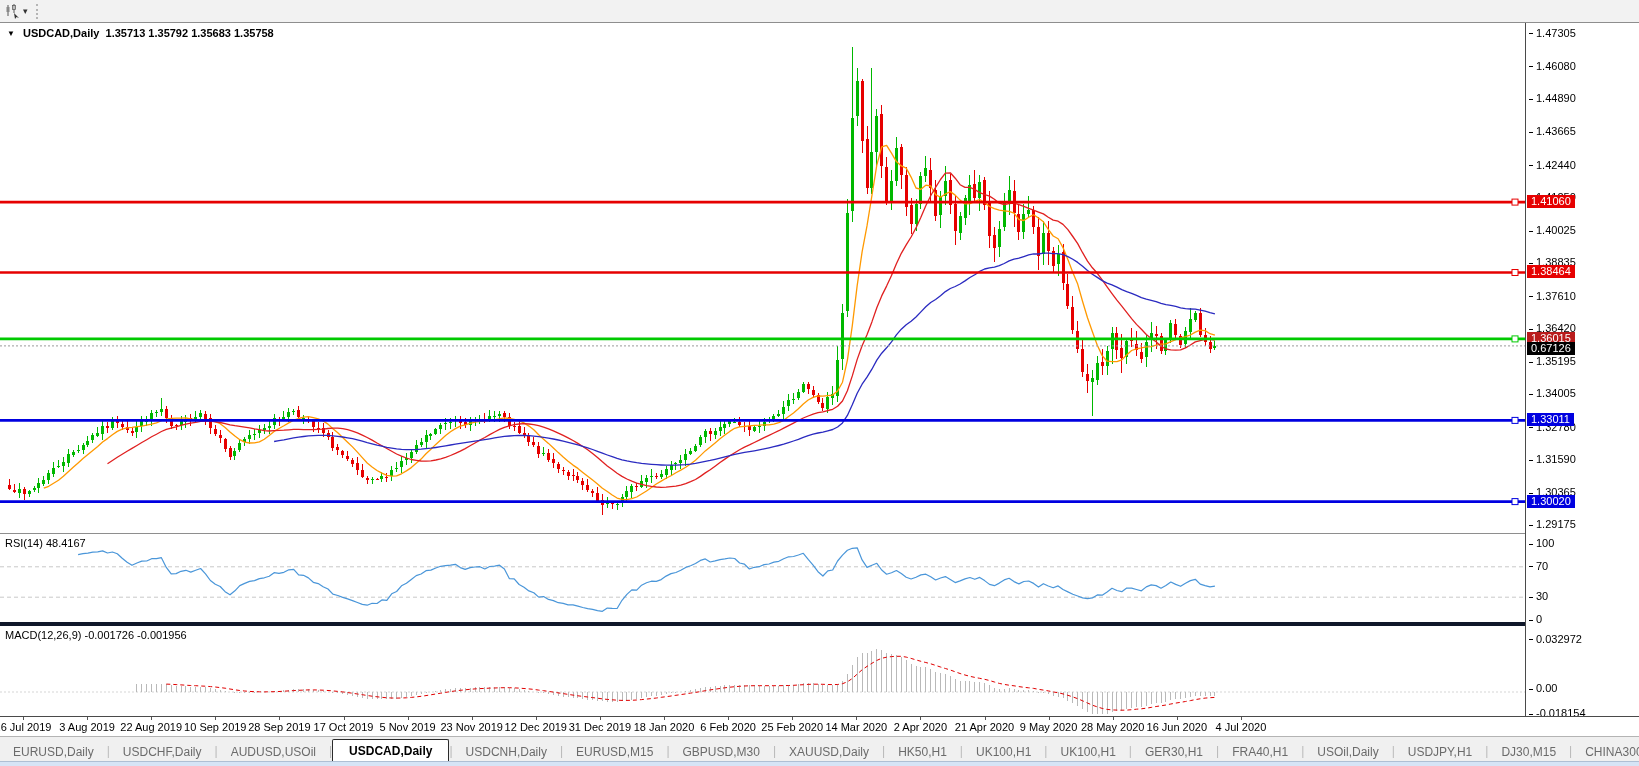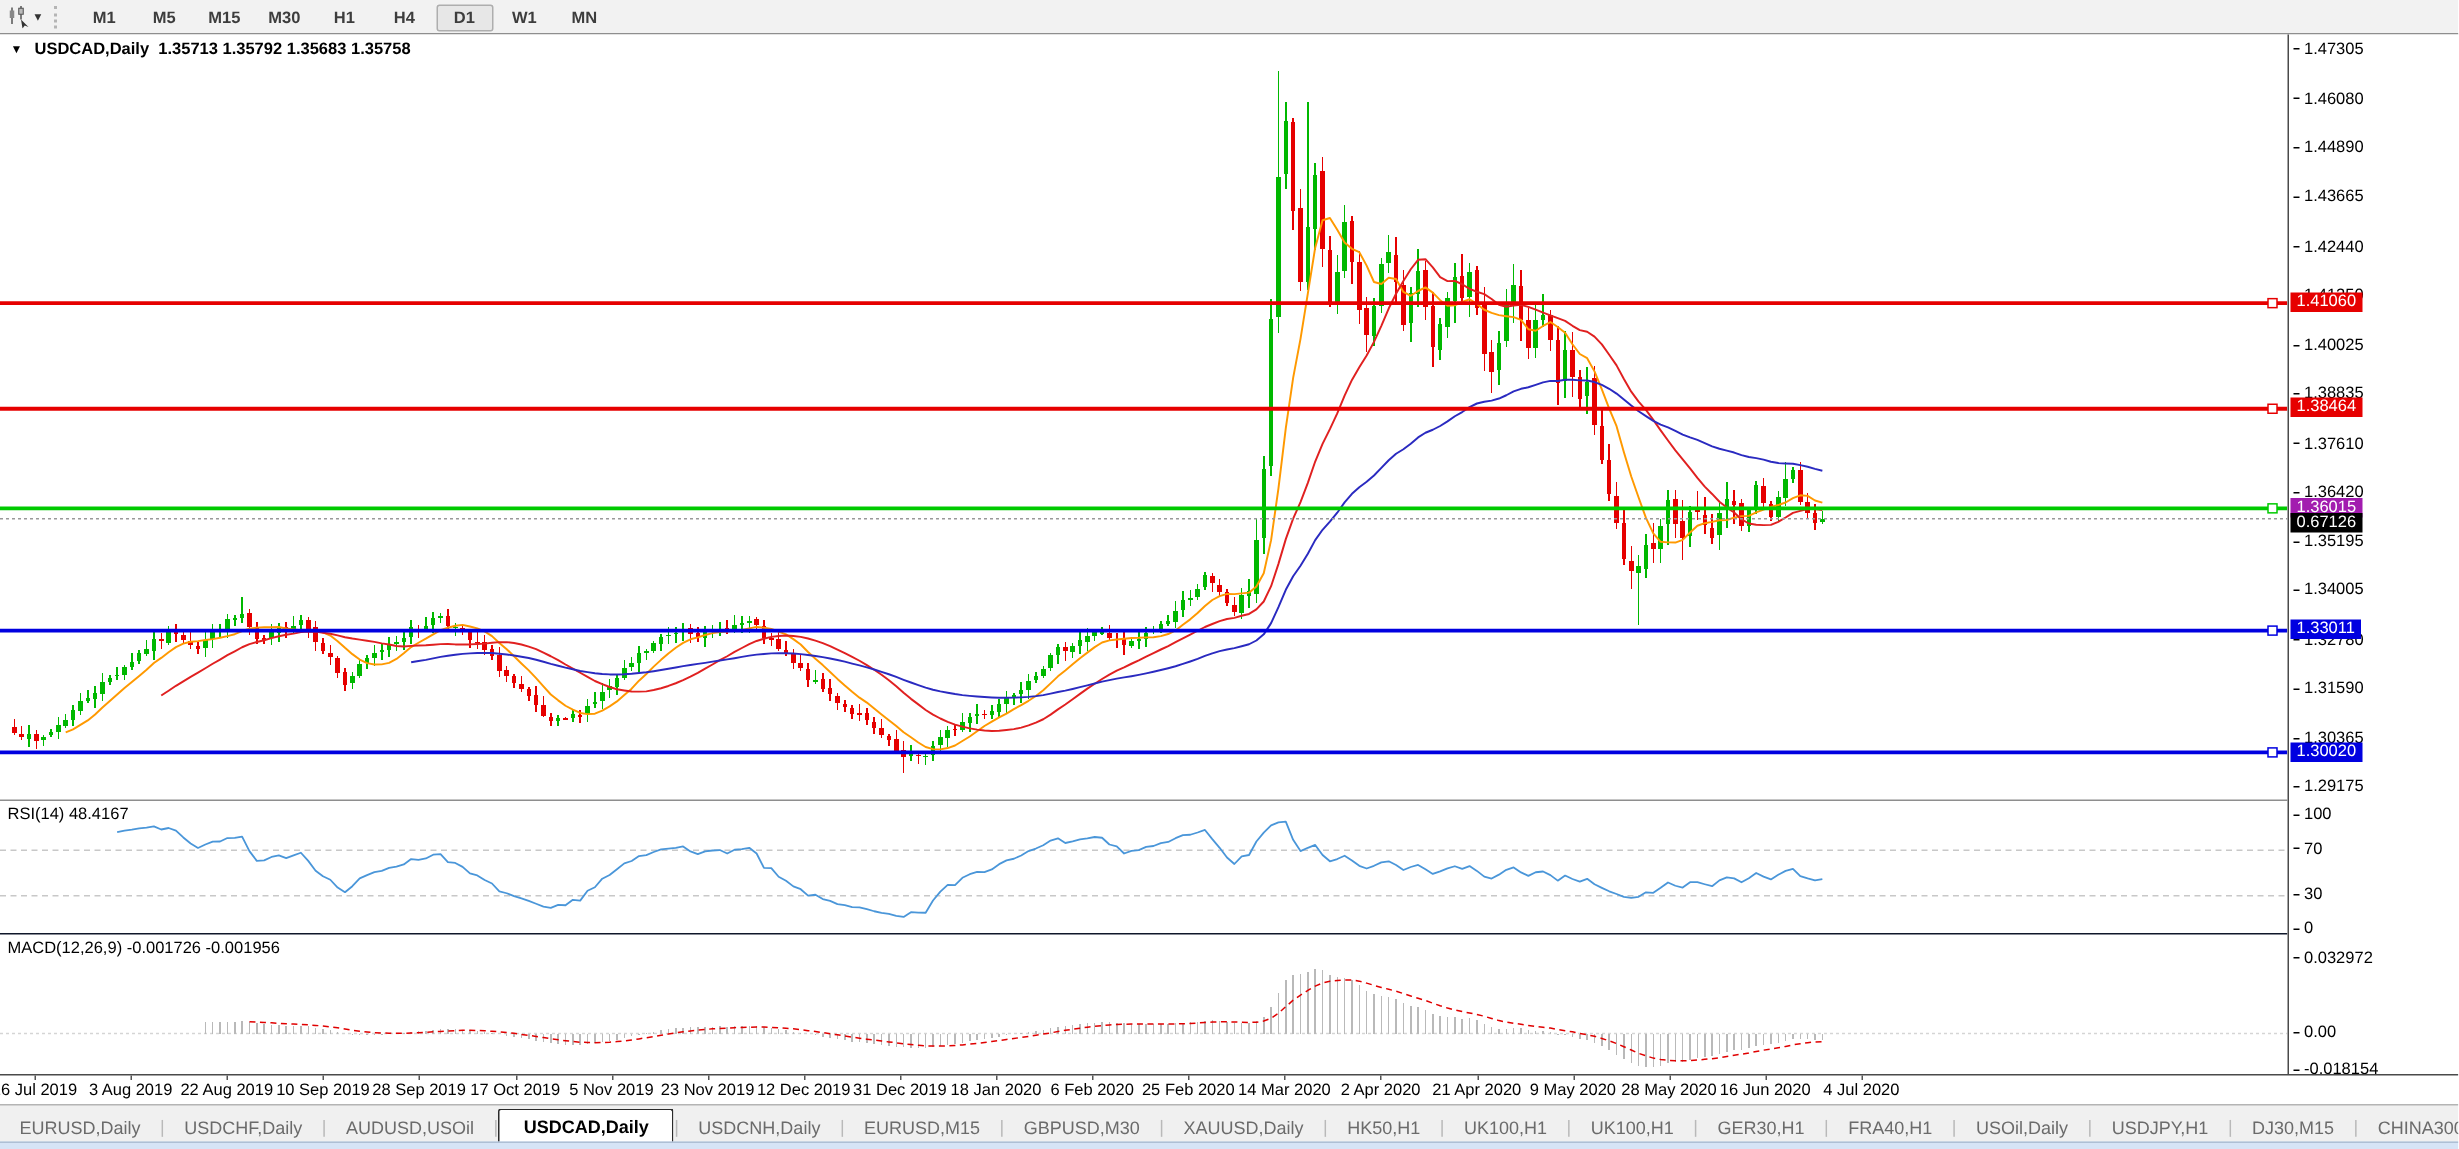--- a/index.html
+++ b/index.html
@@ -13,21 +13,21 @@
   .grip{width:3px;height:15px;border-left:2px dotted #b5b5b5;margin:0 9px 0 4px;}
   .tfbtn{display:inline-block;min-width:24px;text-align:center;padding:2px 6px;margin:0 1px;
          font-size:11px;font-weight:bold;color:#3d3d3d;border:1px solid transparent;border-radius:2px;cursor:default;}
   .tfbtn.active{background:#e7e7e7;border:1px solid #aeaeae;}
   
   .frame{position:absolute;left:0;top:22px;width:1639px;height:744px;background:#fff;border-top:1px solid #8e8e8e;}
   .panel{position:absolute;left:0;background:#fff;}
   .panel svg{position:absolute;left:0;top:0;}
   .p-main{top:0;width:1525px;height:510px;}
   .p-rsi{top:510px;width:1525px;height:88px;border-top:1px solid #8e8e8e;}
-  .p-macd{top:599px;width:1525px;height:93px;border-top:1px solid #0f172a;}
+  .p-macd{top:599px;width:1525px;height:93px;border-top:4px solid #0f172a;}
   .chart-title{position:absolute;left:7px;top:4px;font-size:11px;font-weight:bold;color:#000;white-space:nowrap;}
   .chart-title .tri{font-size:8px;margin-right:5px;position:relative;top:-1px;}
   .ind-label{position:absolute;left:5px;top:3px;font-size:11px;color:#000;white-space:nowrap;}
   
   .axis-col{position:absolute;left:1525px;top:0;width:114px;height:693px;background:#fff;border-left:1px solid #4a4a4a;}
   .axlab{position:absolute;left:3px;font-size:11px;color:#000;white-space:nowrap;line-height:13px;}
   .axlab .tick{display:inline-block;width:4px;height:1px;background:#000;vertical-align:middle;margin-right:3px;}
   .badge{position:absolute;left:1px;height:13px;line-height:13px;font-size:11px;color:#fff;
          padding:0 4px;white-space:nowrap;}
   
@@ -55,21 +55,20 @@
       <svg width="16" height="16" viewBox="0 0 16 16">
         <line x1="3" y1="2" x2="3" y2="13" stroke="#555" stroke-width="1"></line>
         <rect x="1.5" y="4" width="3" height="5" fill="#888"></rect>
         <line x1="9" y1="1" x2="9" y2="10" stroke="#555" stroke-width="1"></line>
         <rect x="7.5" y="2.5" width="3" height="4" fill="#bbb" stroke="#555" stroke-width="0.7"></rect>
         <path d="M9 10 L14 15 L11.5 14 L10 16 Z" fill="#333"></path>
       </svg>
     </div>
     <div class="tool-caret">▾</div>
     <div class="grip"></div>
-    <div id="tfButtons"><span class="tfbtn">M1</span><span class="tfbtn">M5</span><span class="tfbtn">M15</span><span class="tfbtn">M30</span><span class="tfbtn">H1</span><span class="tfbtn">H4</span><span class="tfbtn active">D1</span><span class="tfbtn">W1</span><span class="tfbtn">MN</span></div>
   </div>
 
   <div class="frame">
 
     <div class="panel p-main">
       <svg id="mainSvg" width="1525" height="510" viewBox="0 0 1525 510">
           <g shape-rendering="crispEdges">
             <line x1="9.5" y1="456.0" x2="9.5" y2="466.9" stroke="#e60000" stroke-width="1"></line>
             <rect x="8" y="461.7" width="3" height="4.1" fill="#e60000"></rect>
             <line x1="14.4" y1="461.3" x2="14.4" y2="470.3" stroke="#e60000" stroke-width="1"></line>
@@ -846,21 +845,21 @@
         <div class="axlab" style="top: 495.498px;"><i class="tick"></i>1.29175</div>
         <div class="axlab" style="top: 514px;"><i class="tick"></i>100</div>
         <div class="axlab" style="top: 536.8px;"><i class="tick"></i>70</div>
         <div class="axlab" style="top: 567.2px;"><i class="tick"></i>30</div>
         <div class="axlab" style="top: 590px;"><i class="tick"></i>0</div>
         <div class="axlab" style="top: 609.542px; text-align: center;"><i class="tick"></i>0.032972</div>
         <div class="axlab" style="top: 659px;"><i class="tick"></i>0.00</div>
         <div class="axlab" style="top: 684px;"><i class="tick"></i>-0.018154</div>
         <div class="badge" style="background: rgb(230, 0, 0); top: 172.058px;">1.41060</div>
         <div class="badge" style="background: rgb(230, 0, 0); top: 242.487px;">1.38464</div>
-        <div class="badge" style="background: #a21caf; top: 308.929px;">1.36015</div>
+        <div class="badge" style="background: #b91c1c; top: 308.929px;">1.36015</div>
         <div class="badge" style="background: rgb(0, 0, 224); top: 390.427px;">1.33011</div>
         <div class="badge" style="background: rgb(0, 0, 224); top: 471.573px;">1.30020</div>
         <div class="badge" style="background: rgb(0, 0, 0); top: 318.901px;">0.67126</div>
       </div>
 
     <div class="dates-row" id="datesRow">
         <div class="datetick" style="left: 23px;"></div>
         <div class="datelab" style="left: 23px;">16 Jul 2019</div>
         <div class="datetick" style="left: 87.1px;"></div>
         <div class="datelab" style="left: 87.1px;">3 Aug 2019</div>

